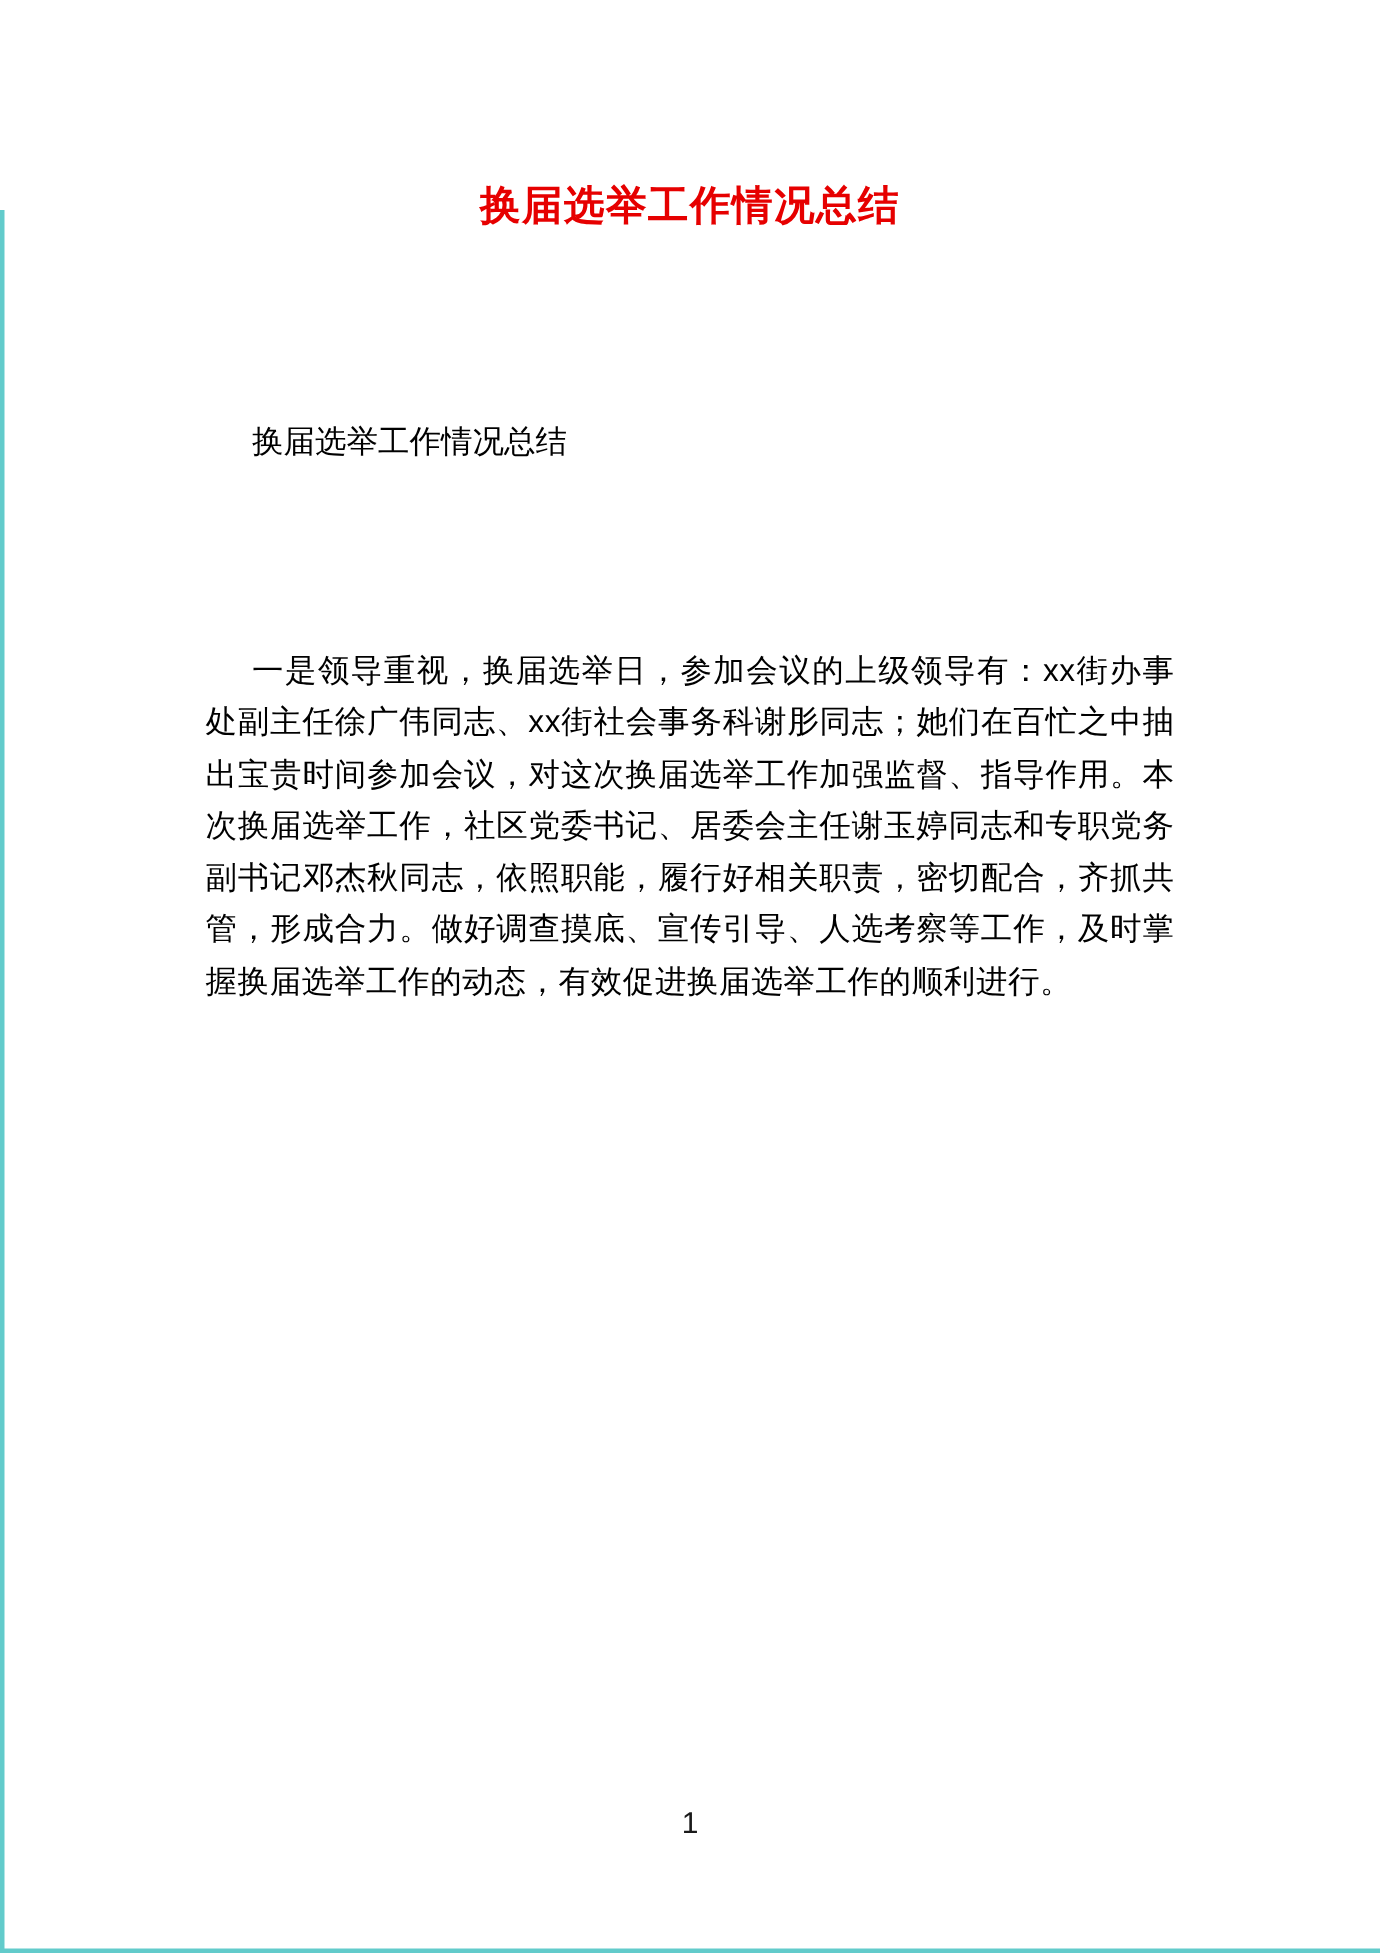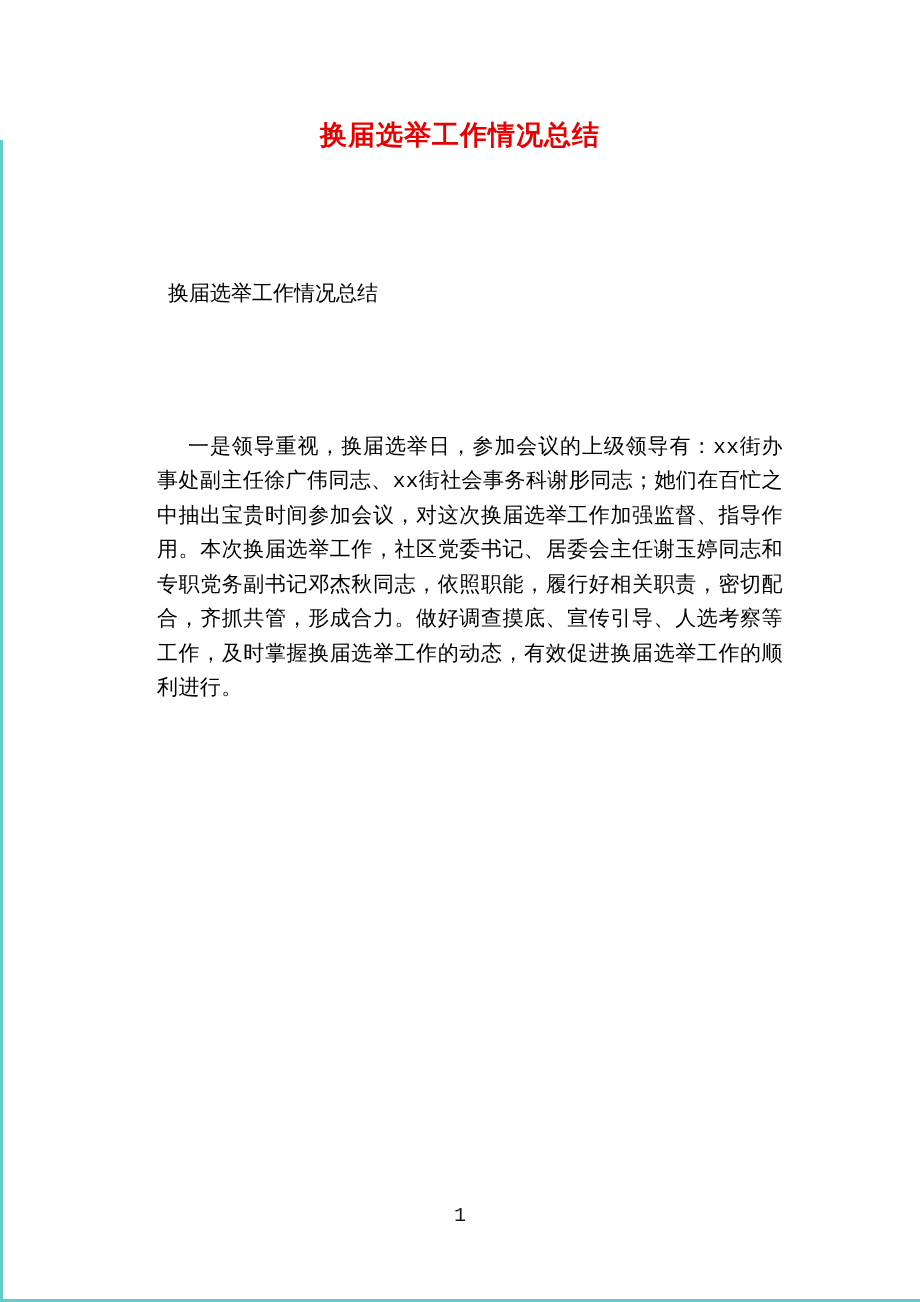--- a/index.html
+++ b/index.html
@@ -7,21 +7,21 @@
     padding: 0;
     background: #ffffff;
   }
   .page {
     position: relative;
     width: 920px;
     height: 1302px;
     margin: 0 auto;
     background: #ffffff;
     overflow: hidden;
-    font-family: Liberation Mono, monospace;
+    font-family: Liberation Sans, sans-serif;
     color: #000000;
   }
   
   .edge-left {
     position: absolute;
     left: 0;
     top: 140px;
     bottom: 0;
     width: 3px;
     background: #62cbcb;
@@ -56,21 +56,21 @@
   .para {
     margin: 0;
     font-size: 21px;
     line-height: 34.5px;
     letter-spacing: 0.4px;
     text-indent: 31px;
     text-align: justify;
   }
   .para-1 { margin-top: 109px; }
   .para-2 { margin-top: 117px; }
-  .para-3 { margin-top: 118px; margin-left: 20px; }
+  .para-3 { margin-top: 118px; }
   .page-number {
     position: absolute;
     left: 0;
     right: 0;
     top: 1204px;
     text-align: center;
     font-size: 20px;
     line-height: 24px;
     color: #1a1a1a;
   }

